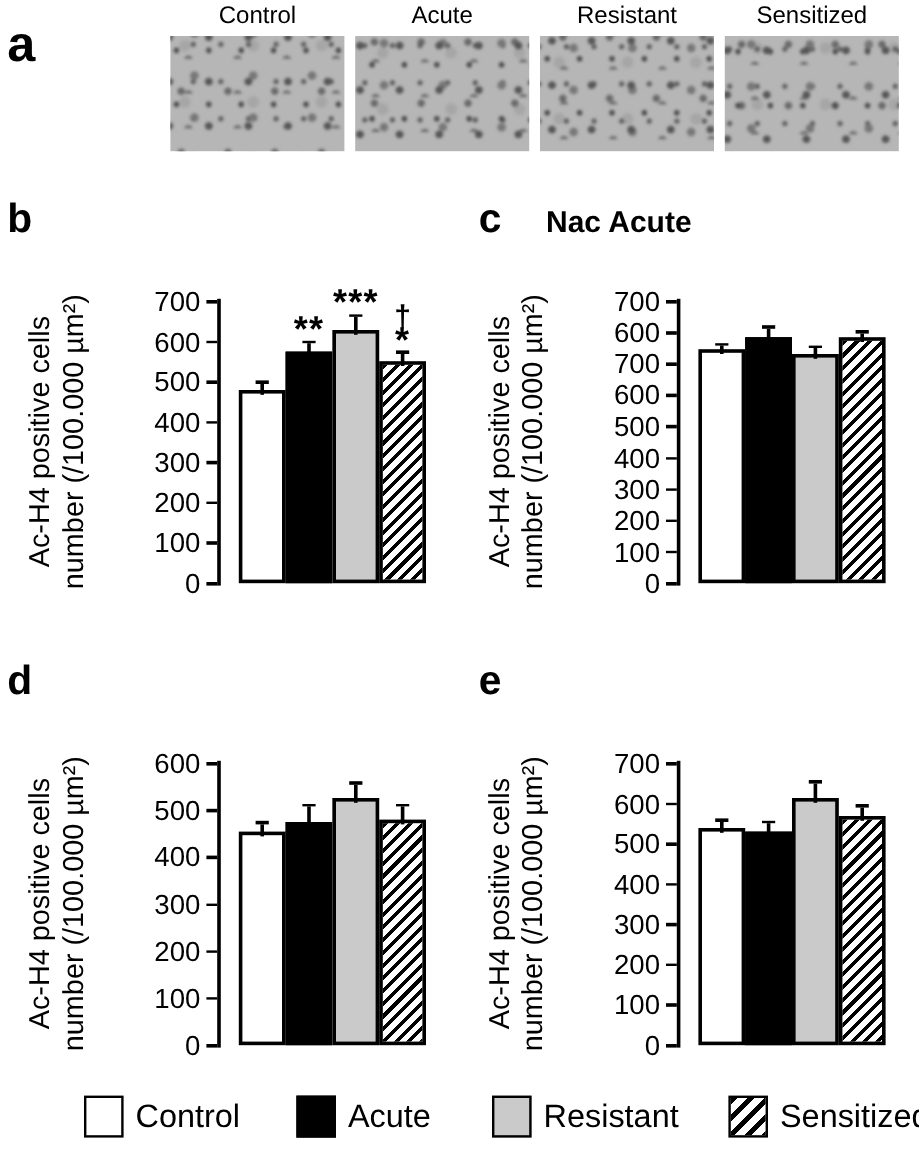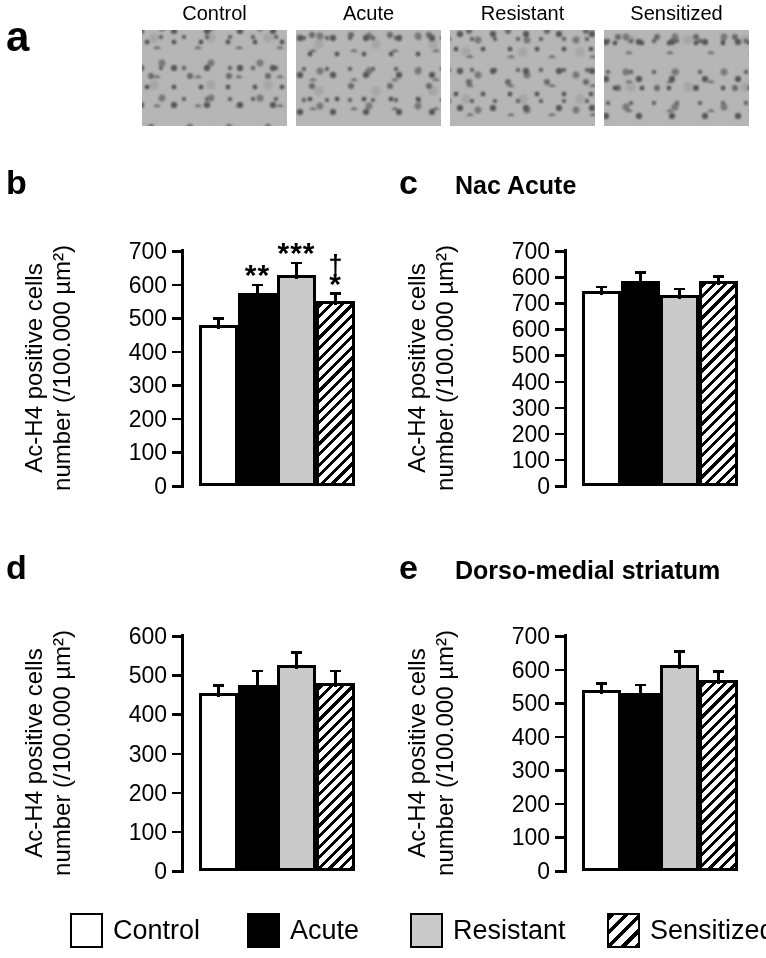--- a/index.html
+++ b/index.html
@@ -240,21 +240,20 @@
         <div class="bar-wrap" style="left: 316px; top: 0px; width: 39px; height: 235px;">
           <div class="bar bs-hatched" style="height: 188px;"></div>
           <div class="err-stem" style="bottom: 184px; height: 14.9667px;"></div>
           <div class="err-cap" style="bottom: 198.967px;"></div>
         </div>
       </div>
   </section>
 
   <section class="chart-panel col2" style="left:383px;top:548px">
     <span class="panel-letter">e</span>
-    <h3 class="panel-title">Dorso-medial striatum</h3>
     <div class="ylabel">
       <span>Ac-H4 positive cells</span>
       <span>number (/100.000 µm²)</span>
     </div>
     <div class="plot-region">
         <div class="axis-line" style="left: 181px; top: -2px; height: 239px;"></div>
         <div class="tick-label" style="left: 109px; top: 222px; width: 58px;">0</div>
         <div class="tick-mark" style="left: 172px; top: 234px;"></div>
         <div class="tick-label" style="left: 109px; top: 188.429px; width: 58px;">100</div>
         <div class="tick-mark" style="left: 172px; top: 200.429px;"></div>

